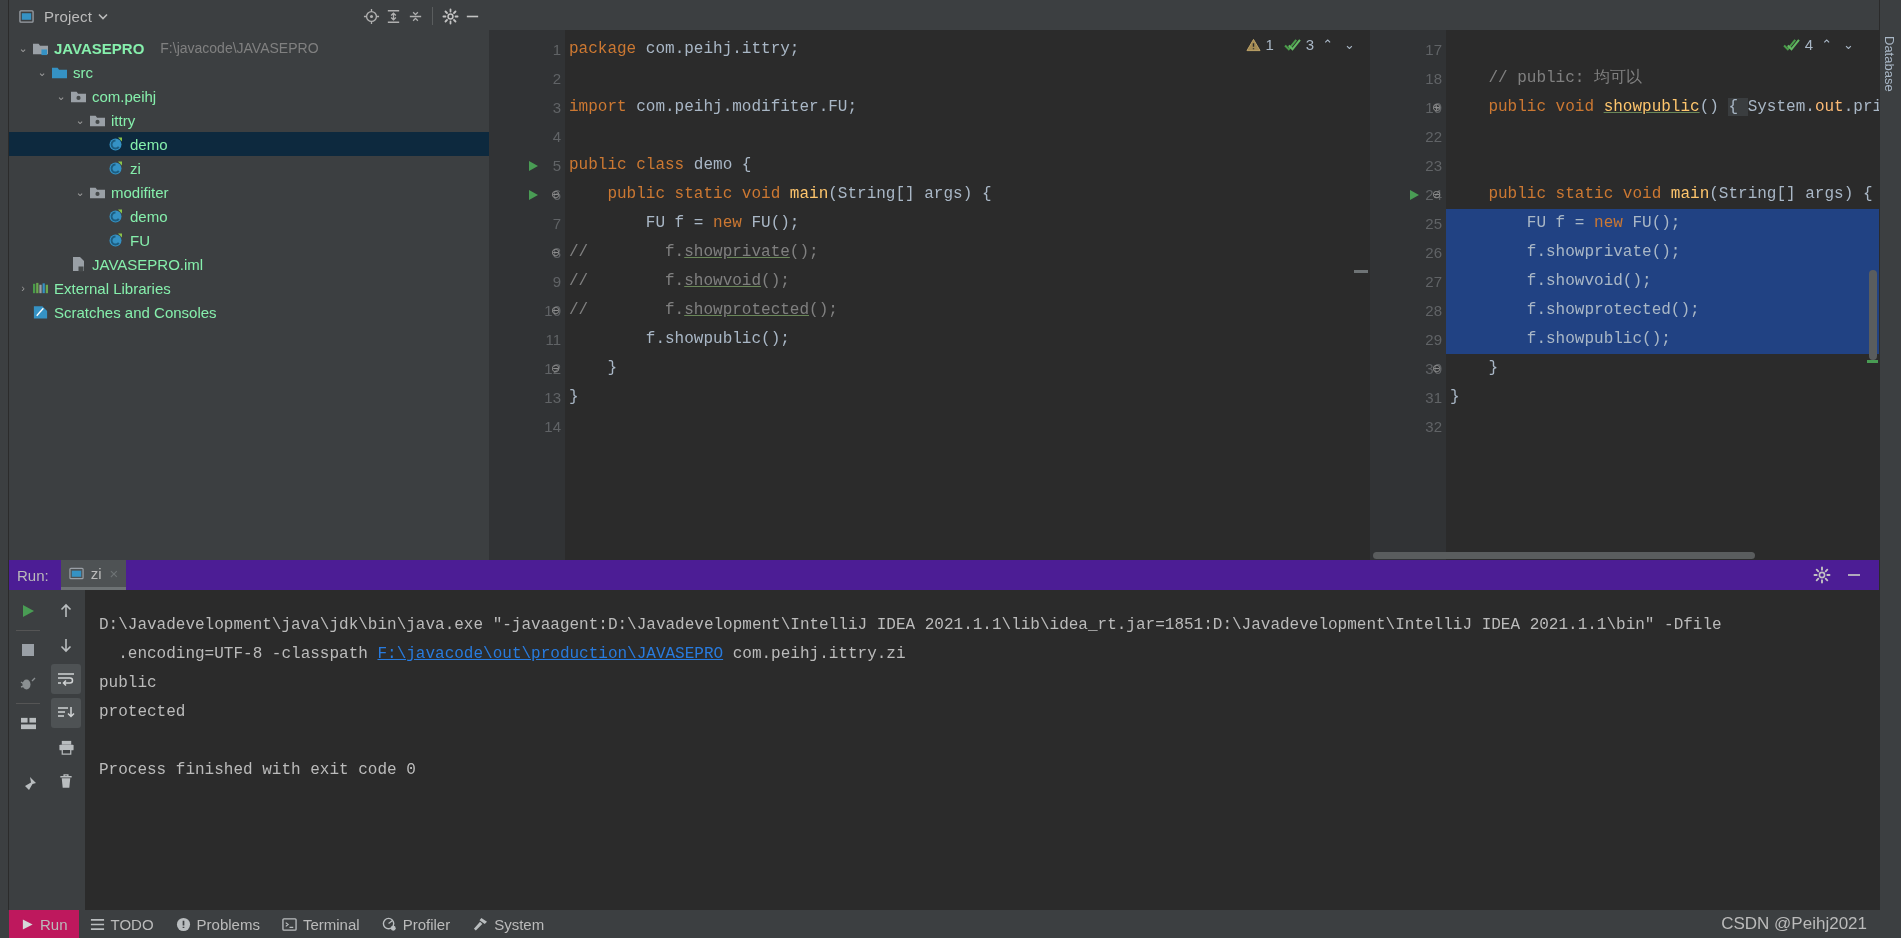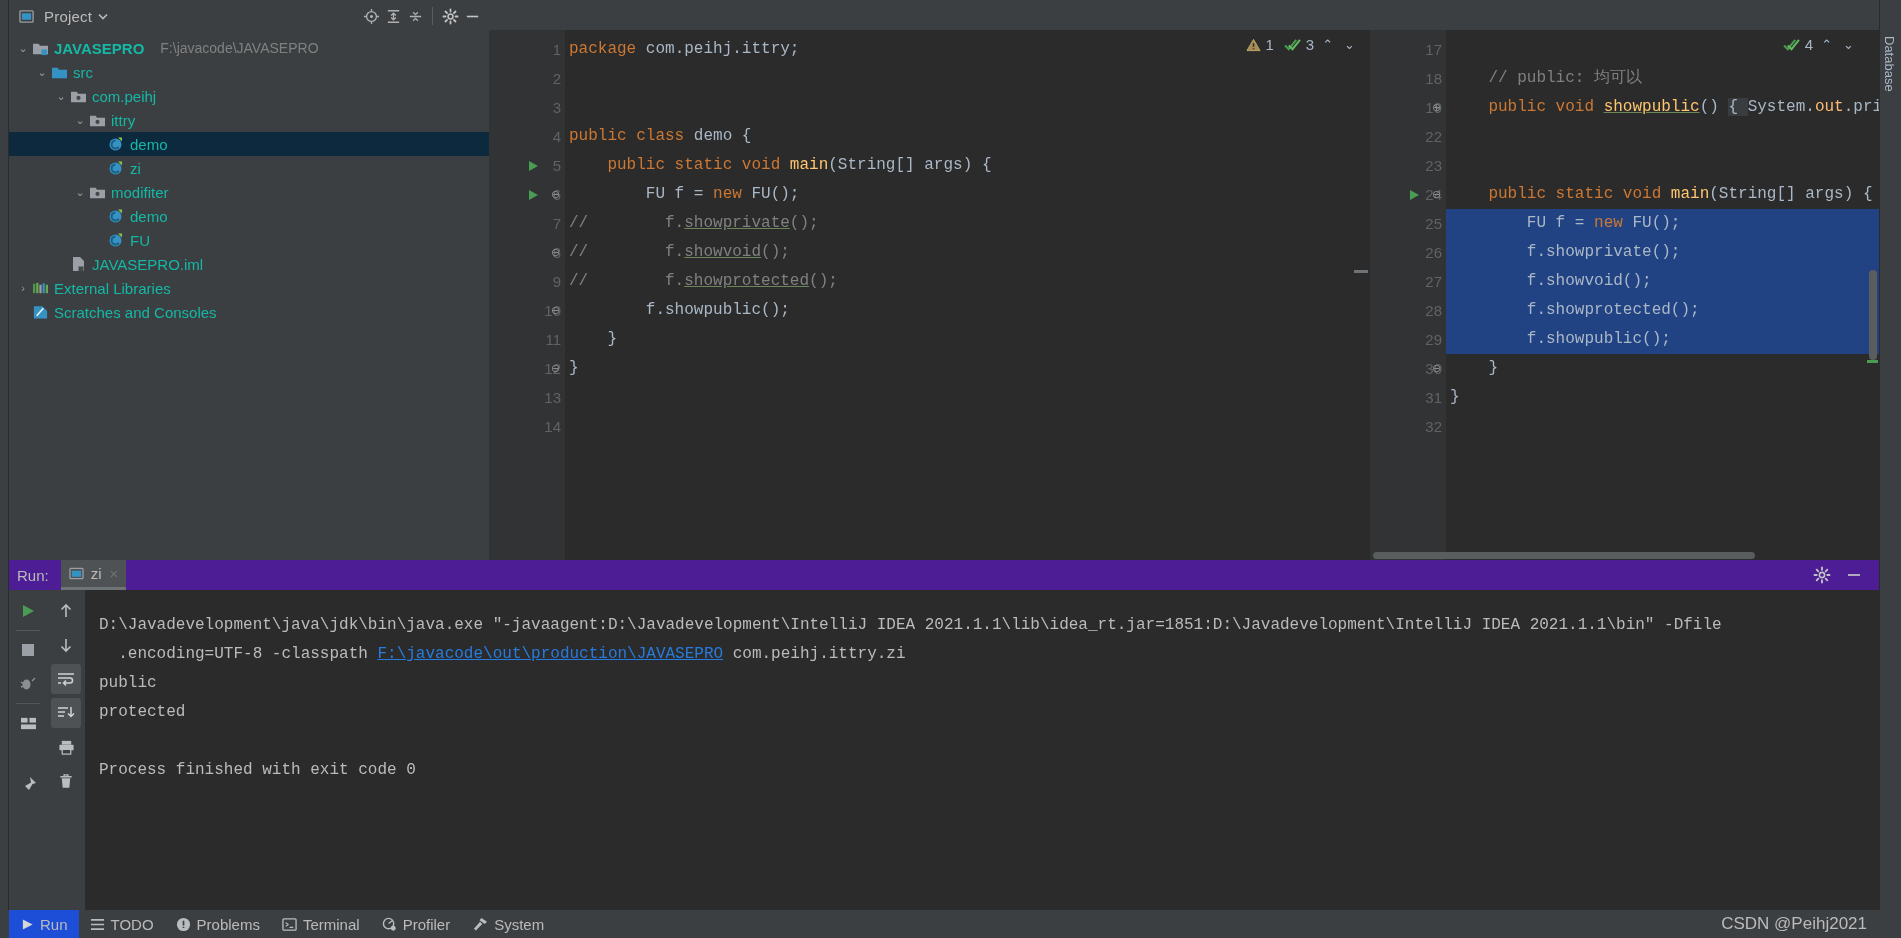--- a/index.html
+++ b/index.html
@@ -40,21 +40,21 @@
   .tree-row {
     height: 24px; display: flex; align-items: center;
     white-space: nowrap; padding-right: 4px;
   }
   .tree-row.selected { background: #0d293e; }
   .tree-arrow {
     width: 16px; text-align: center; color: #9b9b9b; font-size: 11px;
     flex: 0 0 16px;
   }
   .tree-icon { width: 18px; flex: 0 0 18px; display:flex; align-items:center; justify-content:center; margin-right: 5px;}
-  .tree-label { color: #14b8a6; }
+  .tree-label { color: #86efac; }
   .tree-label.bold { font-weight: bold; }
   .tree-sub { color: #808080; margin-left: 16px; font-size: 14px; }
 
   
   #editor-area { position: absolute; left: 489px; top: 0; right: 22px; height: 560px; }
 
   .tabbar { height: 24px; display: flex; align-items: stretch; background: #3c3f41; margin-top: 48px; }
   .tool-btns { display:flex; align-items:center; padding: 0 4px; }
   .tab {
     display: flex; align-items: center; padding: 0 9px 0 10px;
@@ -161,21 +161,21 @@
 
   
   #status-bar {
     position: absolute; left: 0; bottom: 0; width: 1901px; height: 28px;
     background: #3c3f41; display: flex; align-items: center; padding-left: 9px;
   }
   .sb-item {
     display: flex; align-items: center; height: 28px; padding: 0 11px;
     font-size: 15px; color: #bbbbbb; gap: 6px;
   }
-  .sb-item.active { background: #1d4ed8; padding-left: 12px; }
+  .sb-item.active { background: #be185d; padding-left: 12px; }
   #watermark { margin-left:auto; margin-right: 34px; font-size: 17px; color: #bbbbbb; }
 
   svg { display:block; }
 </style>
 </head>
 <body>
 
 <div id="left-strip">
   
 </div>
@@ -436,20 +436,21 @@
         <div class="gline" style="position: relative;">9</div>
         <div class="gline" style="position: relative;">10<span class="fold">⊖</span></div>
         <div class="gline" style="position: relative;">11</div>
         <div class="gline" style="position: relative;">12<span class="fold">⊖</span></div>
         <div class="gline" style="position: relative;">13</div>
         <div class="gline" style="position: relative;">14</div>
       </div>
     <div class="code" id="left-code">
         <div class="cline mono"><span class="k">package</span> com.peihj.ittry;</div>
         <div class="cline mono">&nbsp;</div>
+        <div class="cline mono"><span class="k">import</span> com.peihj.modifiter.FU;</div>
         <div class="cline mono">&nbsp;</div>
         <div class="cline mono"><span class="k">public class </span><span class="plain">demo {</span></div>
         <div class="cline mono">    <span class="k">public static void </span><span class="fn">main</span><span class="plain">(String[] args) {</span></div>
         <div class="cline mono">        FU f = <span class="k">new </span>FU();</div>
         <div class="cline mono"><span class="cm">//</span>        <span class="cm">f.</span><span class="cm ul">showprivate</span><span class="cm">();</span></div>
         <div class="cline mono"><span class="cm">//</span>        <span class="cm">f.</span><span class="cm ul">showvoid</span><span class="cm">();</span></div>
         <div class="cline mono"><span class="cm">//</span>        <span class="cm">f.</span><span class="cm ul">showprotected</span><span class="cm">();</span></div>
         <div class="cline mono">        f.showpublic();</div>
         <div class="cline mono">    }</div>
         <div class="cline mono">}</div>

